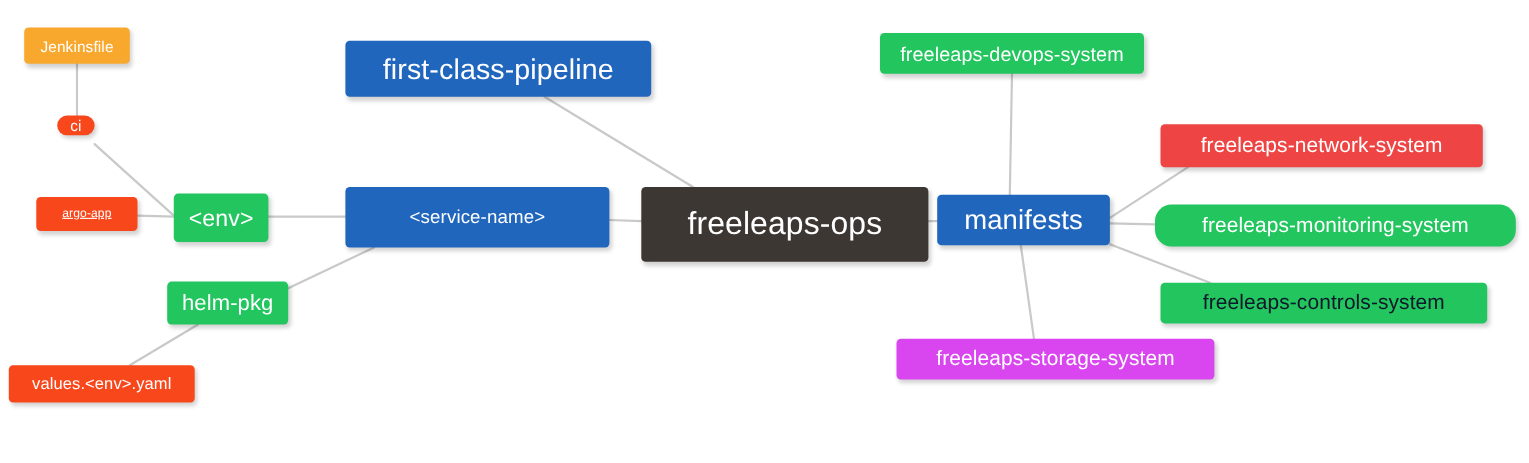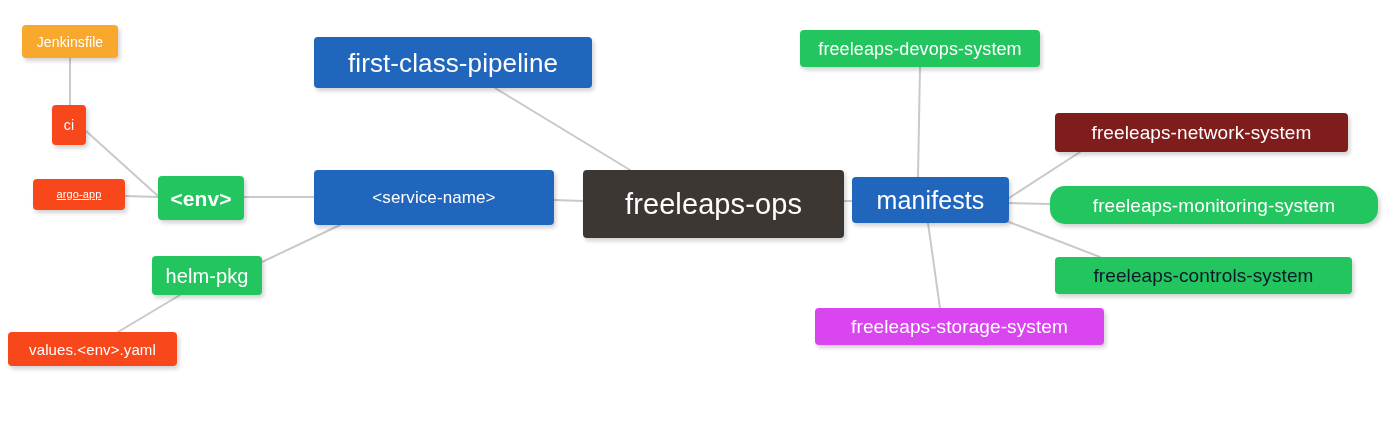--- a/index.html
+++ b/index.html
@@ -57,27 +57,27 @@
       <line x1="918" y1="177" x2="920" y2="67" stroke="#c9c9c9" stroke-width="2" stroke-linecap="round"></line>
       <line x1="1009" y1="198" x2="1080" y2="152" stroke="#c9c9c9" stroke-width="2" stroke-linecap="round"></line>
       <line x1="1009" y1="203" x2="1050" y2="204" stroke="#c9c9c9" stroke-width="2" stroke-linecap="round"></line>
       <line x1="1009" y1="222" x2="1100" y2="257" stroke="#c9c9c9" stroke-width="2" stroke-linecap="round"></line>
       <line x1="928" y1="223" x2="940" y2="308" stroke="#c9c9c9" stroke-width="2" stroke-linecap="round"></line>
     </svg>
   <div id="node-layer">
       <div class="node" style="left: 22px; top: 25px; width: 96px; height: 33px; background: rgb(249, 168, 46); font-size: 14px; color: rgb(255, 255, 255);">
         <span>Jenkinsfile</span>
       </div>
-      <div class="node" style="left: 52px; top: 105px; width: 34px; height: 40px; background: rgb(249, 71, 28); font-size: 14px; color: rgb(255, 255, 255);">
+      <div class="node" style="left: 52px; top: 105px; width: 34px; height: 18px; background: rgb(249, 71, 28); font-size: 14px; color: rgb(255, 255, 255); border-radius: 13px;">
         <span>ci</span>
       </div>
       <div class="node" style="left: 33px; top: 179px; width: 92px; height: 31px; background: rgb(249, 71, 28); font-size: 11px; color: rgb(255, 255, 255); text-decoration: underline;">
         <span>argo-app</span>
       </div>
-      <div class="node" style="left: 158px; top: 176px; width: 86px; height: 44px; background: rgb(34, 197, 94); font-size: 21px; color: rgb(255, 255, 255); font-weight: bold;">
+      <div class="node" style="left: 158px; top: 176px; width: 86px; height: 44px; background: rgb(34, 197, 94); font-size: 21px; color: rgb(255, 255, 255);">
         <span>&lt;env&gt;</span>
       </div>
       <div class="node" style="left: 8px; top: 332px; width: 169px; height: 34px; background: rgb(249, 71, 28); font-size: 15px; color: rgb(255, 255, 255);">
         <span>values.&lt;env&gt;.yaml</span>
       </div>
       <div class="node" style="left: 152px; top: 256px; width: 110px; height: 39px; background: rgb(34, 197, 94); font-size: 20px; color: rgb(255, 255, 255);">
         <span>helm-pkg</span>
       </div>
       <div class="node" style="left: 314px; top: 170px; width: 240px; height: 55px; background: rgb(33, 102, 189); font-size: 17px; color: rgb(255, 255, 255);">
         <span>&lt;service-name&gt;</span>
@@ -87,21 +87,21 @@
       </div>
       <div class="node" style="left: 583px; top: 170px; width: 261px; height: 68px; background: rgb(61, 55, 51); font-size: 29px; color: rgb(255, 255, 255);">
         <span>freeleaps-ops</span>
       </div>
       <div class="node" style="left: 852px; top: 177px; width: 157px; height: 46px; background: rgb(33, 102, 189); font-size: 25px; color: rgb(255, 255, 255);">
         <span>manifests</span>
       </div>
       <div class="node" style="left: 800px; top: 30px; width: 240px; height: 37px; background: rgb(34, 197, 94); font-size: 18px; color: rgb(255, 255, 255);">
         <span>freeleaps-devops-system</span>
       </div>
-      <div class="node" style="left: 1055px; top: 113px; width: 293px; height: 39px; background: #7f1d1d; font-size: 19px; color: rgb(255, 255, 255);">
+      <div class="node" style="left: 1055px; top: 113px; width: 293px; height: 39px; background: #ef4444; font-size: 19px; color: rgb(255, 255, 255);">
         <span>freeleaps-network-system</span>
       </div>
       <div class="node" style="left: 1050px; top: 186px; width: 328px; height: 38px; background: rgb(34, 197, 94); font-size: 19px; color: rgb(255, 255, 255); border-radius: 15px;">
         <span>freeleaps-monitoring-system</span>
       </div>
       <div class="node" style="left: 1055px; top: 257px; width: 297px; height: 37px; background: rgb(34, 197, 94); font-size: 19px; color: #0f172a;">
         <span>freeleaps-controls-system</span>
       </div>
       <div class="node" style="left: 815px; top: 308px; width: 289px; height: 37px; background: #d946ef; font-size: 19px; color: rgb(255, 255, 255);">
         <span>freeleaps-storage-system</span>

